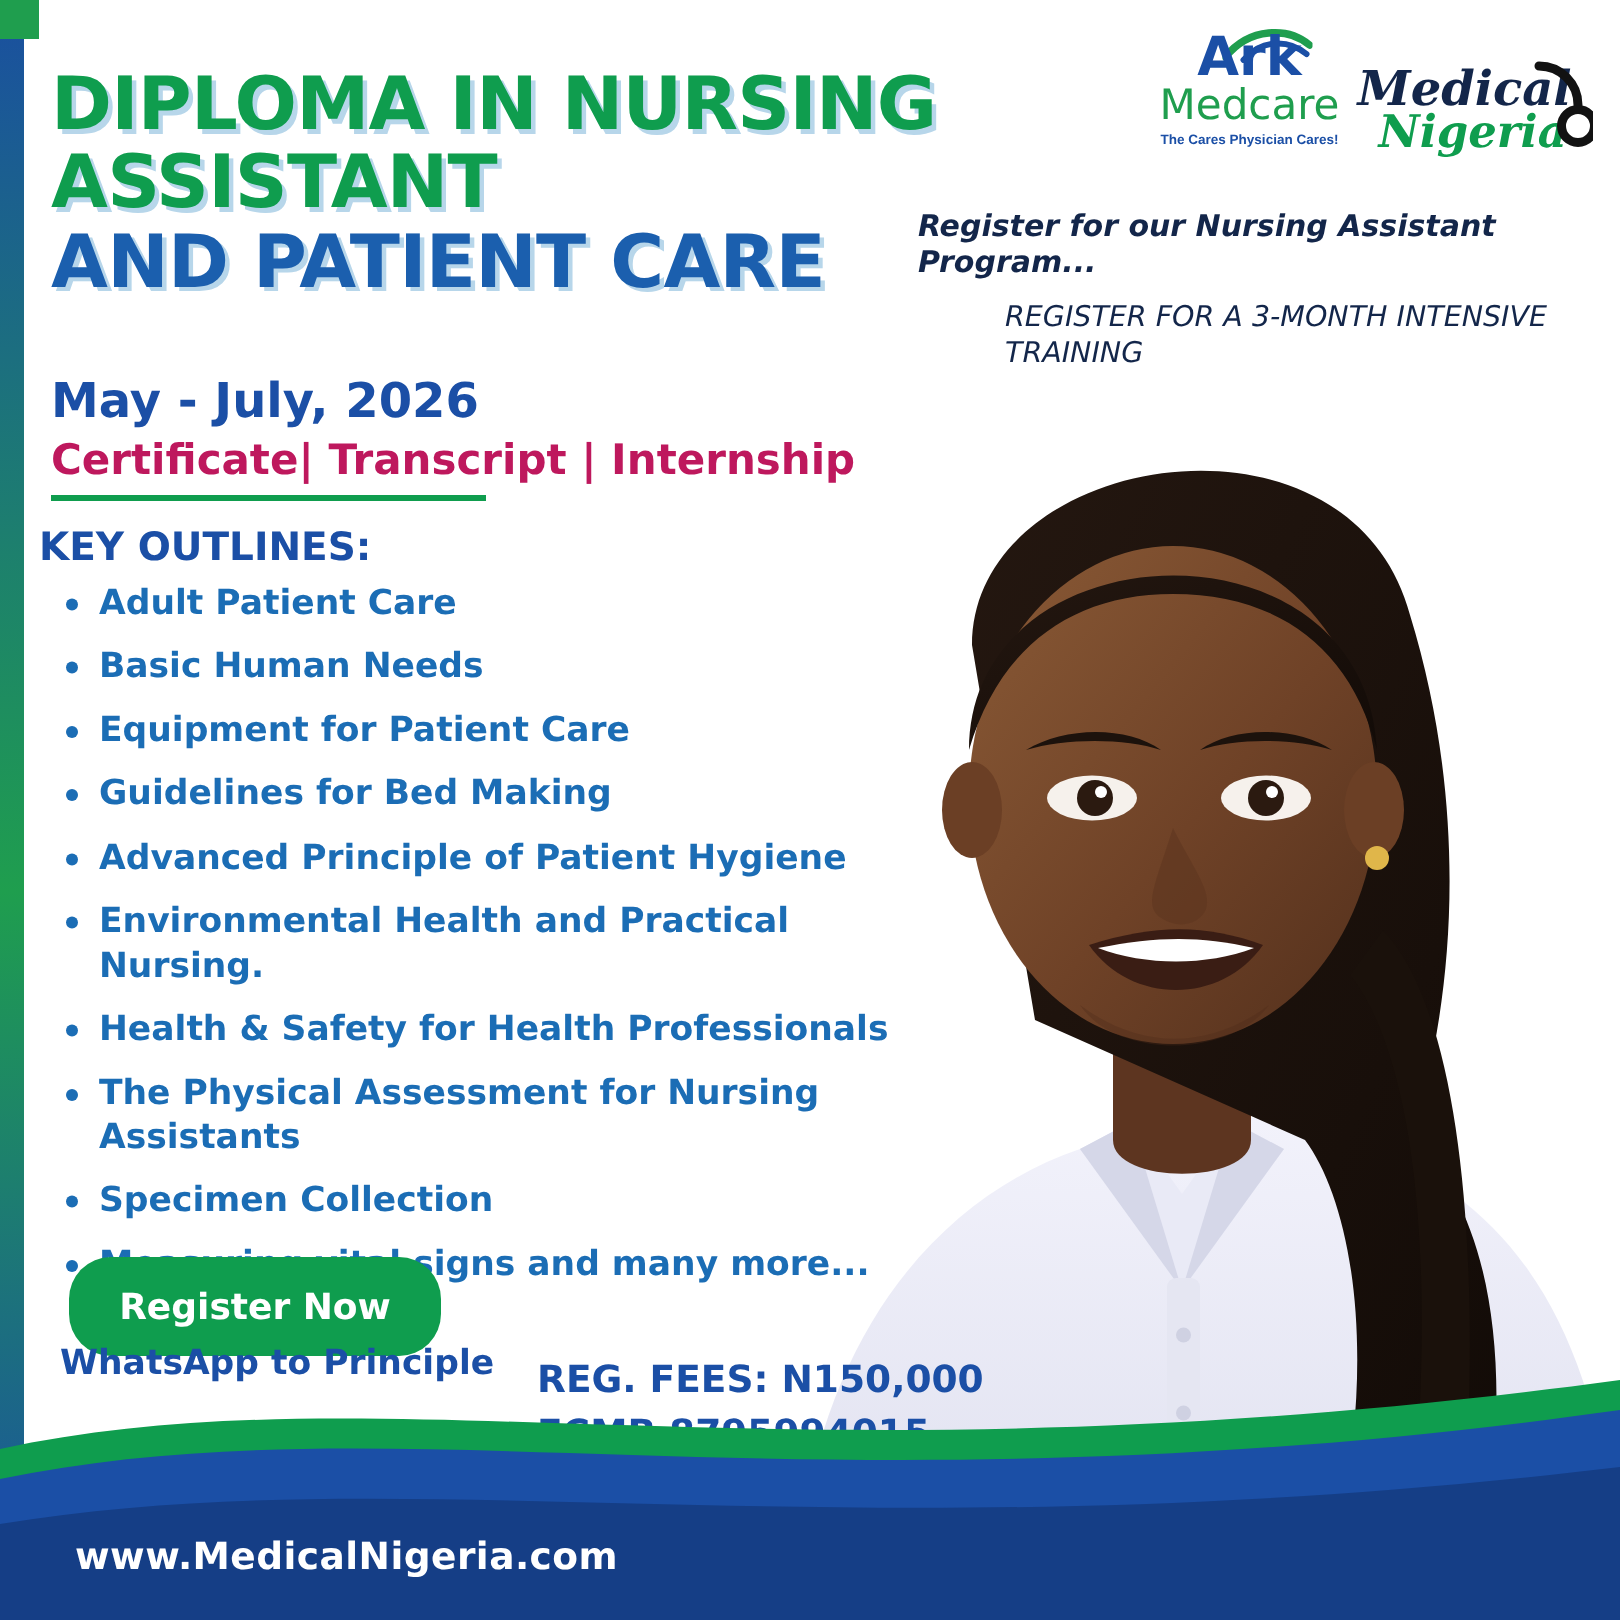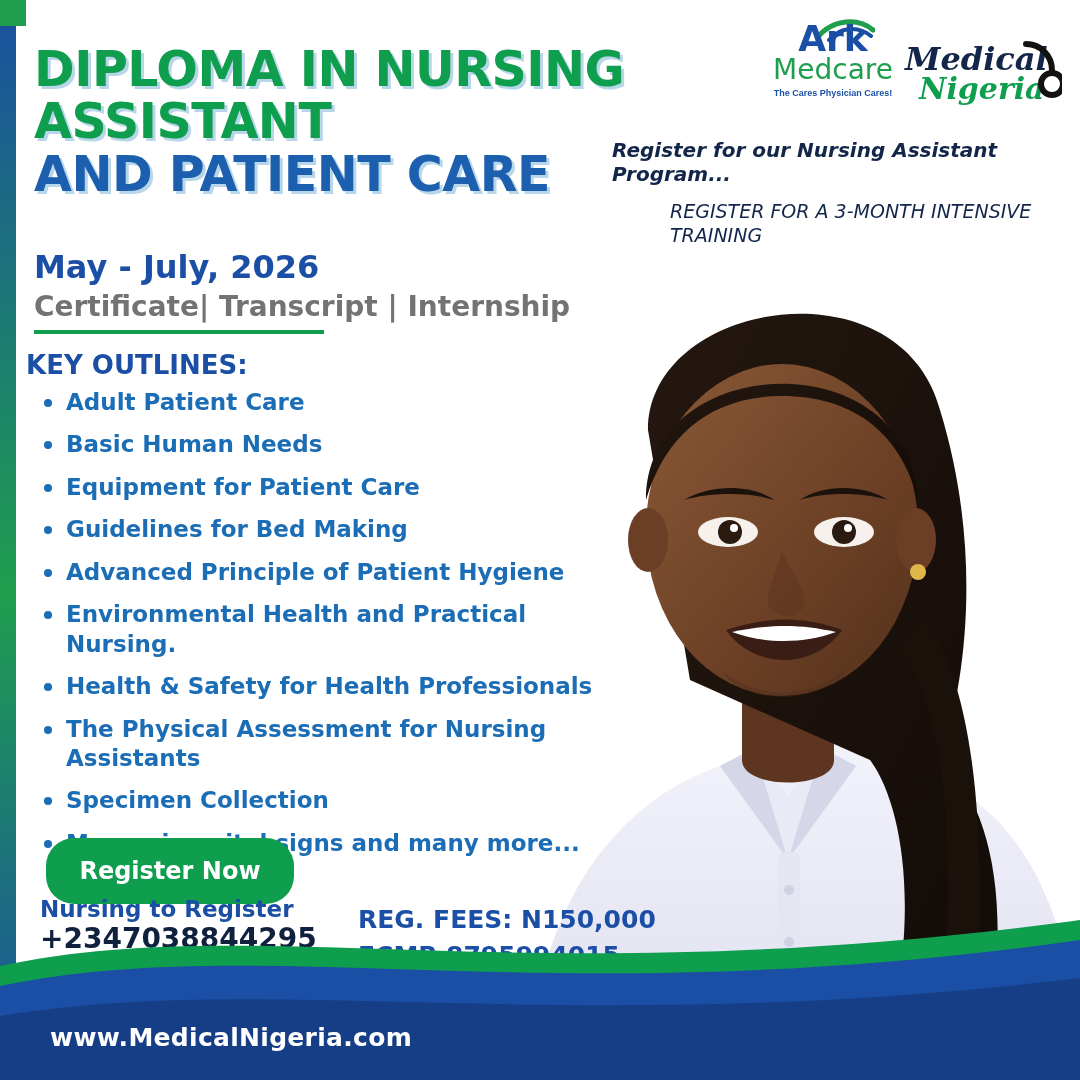--- a/index.html
+++ b/index.html
@@ -50,21 +50,21 @@
   .headline .l1, .headline .l2 { color: #0f9d4e; text-shadow: 3px 3px 0 #b7d6ea; }
   .headline .l3 { color: #1b5fae; text-shadow: 3px 3px 0 #b7d6ea; }
 
   .dateline {
     position: absolute; left: 34px; top: 248px;
     font-size: 32px; font-weight: 800; color: #1b4fa6;
     font-family: "DejaVu Sans", sans-serif;
   }
   .certline {
     position: absolute; left: 34px; top: 290px;
-    font-size: 28px; font-weight: 700; color: #737373;
+    font-size: 28px; font-weight: 700; color: #be185d;
     font-family: "DejaVu Sans", sans-serif;
   }
   .rule {
     position: absolute; left: 34px; top: 330px;
     width: 290px; height: 4px; background: #0f9d4e;
   }
 
   .key-title {
     position: absolute; left: 26px; top: 350px;
     font-size: 26px; font-weight: 800; color: #1b4fa6;
@@ -317,22 +317,21 @@
     <path d="M8 4 a26 26 0 0 1 26 26" stroke="#121212" stroke-width="6" fill="none" stroke-linecap="round"></path>
     <circle cx="34" cy="44" r="11" fill="none" stroke="#121212" stroke-width="6"></circle>
   </svg>
 
   <div class="promo">
     <div class="p1">Register for our Nursing Assistant Program...</div>
     <div class="p3">REGISTER FOR A 3-MONTH INTENSIVE TRAINING</div>
   </div>
 
   <button class="register-btn">Register Now</button>
-  <div class="wa-label">Nursing to Register</div>
-  <div class="wa-phone">+2347038844295</div>
+  <div class="wa-label">WhatsApp to Principle</div>
 
   <div class="fees">
     <div>REG. FEES: N150,000</div>
     <div>FCMB 8795994015</div>
     <div>ARK MEDCARE</div>
   </div>
 
   <div class="wave">
     <svg width="1080" height="180" viewBox="0 0 1080 180">
       <path d="M0 66 C260 10 520 96 1080 20 L1080 180 L0 180 Z" fill="#0f9d4e"></path>

